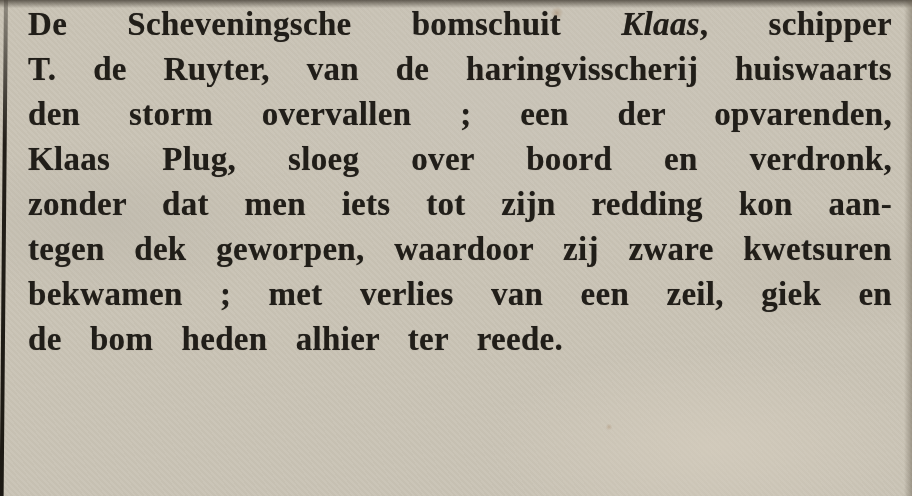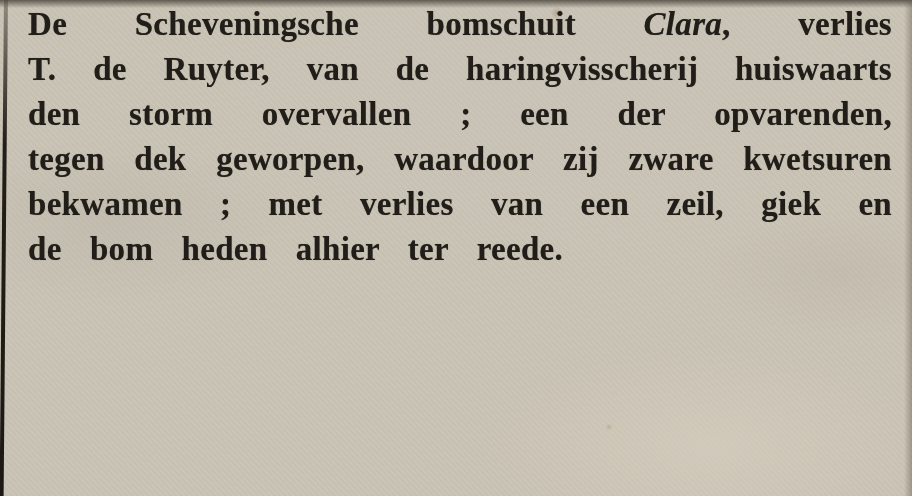--- a/index.html
+++ b/index.html
@@ -84,22 +84,24 @@
   }
 </style>
 </head>
 <body>
 
 <div class="clipping">
   <div class="top-edge"></div>
   <div class="column-rule"></div>
 
   <div class="textblock">
-    <div class="line"><span>De Scheveningsche bomschuit</span> <i>Clara</i><span>, verlies</span></div>
+    <div class="line"><span>De Scheveningsche bomschuit</span> <i>Klaas</i><span>, schipper</span></div>
     <div class="line">T. de Ruyter, van de haringvisscherij huiswaarts</div>
     <div class="line">den storm overvallen ; een der opvarenden,</div>
+    <div class="line">Klaas Plug, sloeg over boord en verdronk,</div>
+    <div class="line">zonder dat men iets tot zijn redding kon aan-</div>
     <div class="line">tegen dek geworpen, waardoor zij zware kwetsuren</div>
     <div class="line">bekwamen ; met verlies van een zeil, giek en</div>
     <div class="line last">de bom heden alhier ter reede.</div>
   </div>
 
   <div class="right-edge"></div>
 </div>
 
 </body></html>

